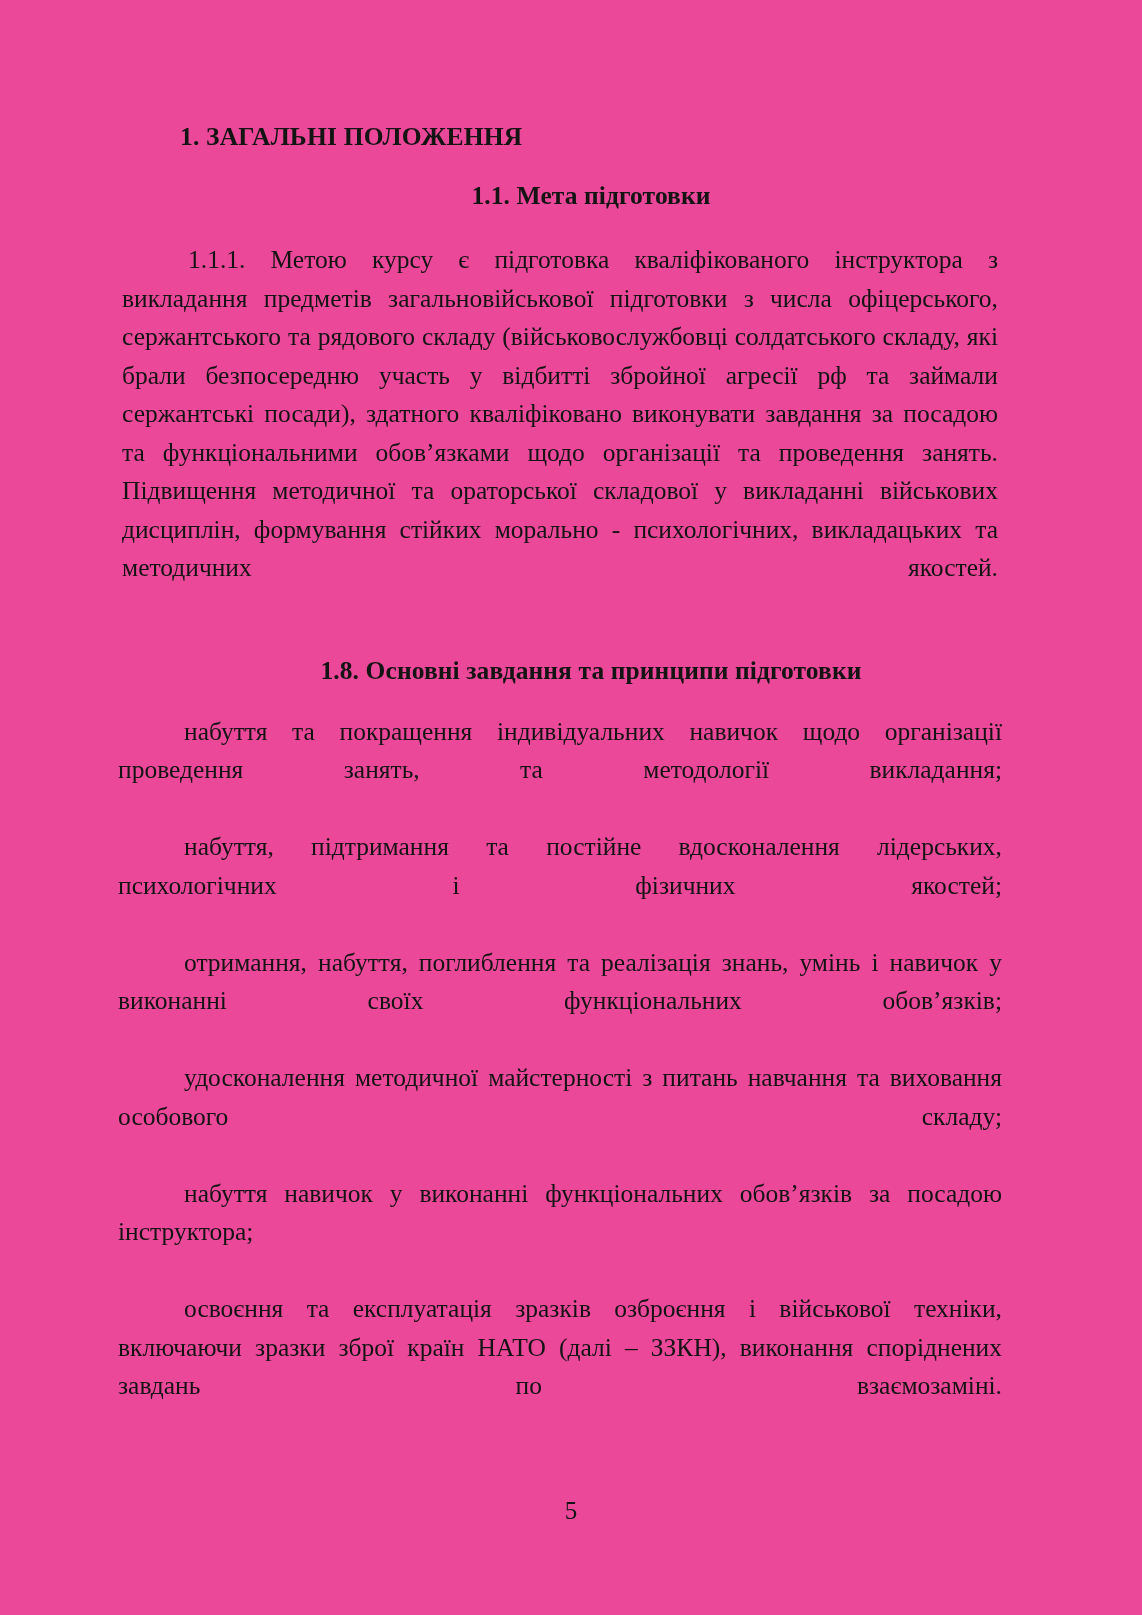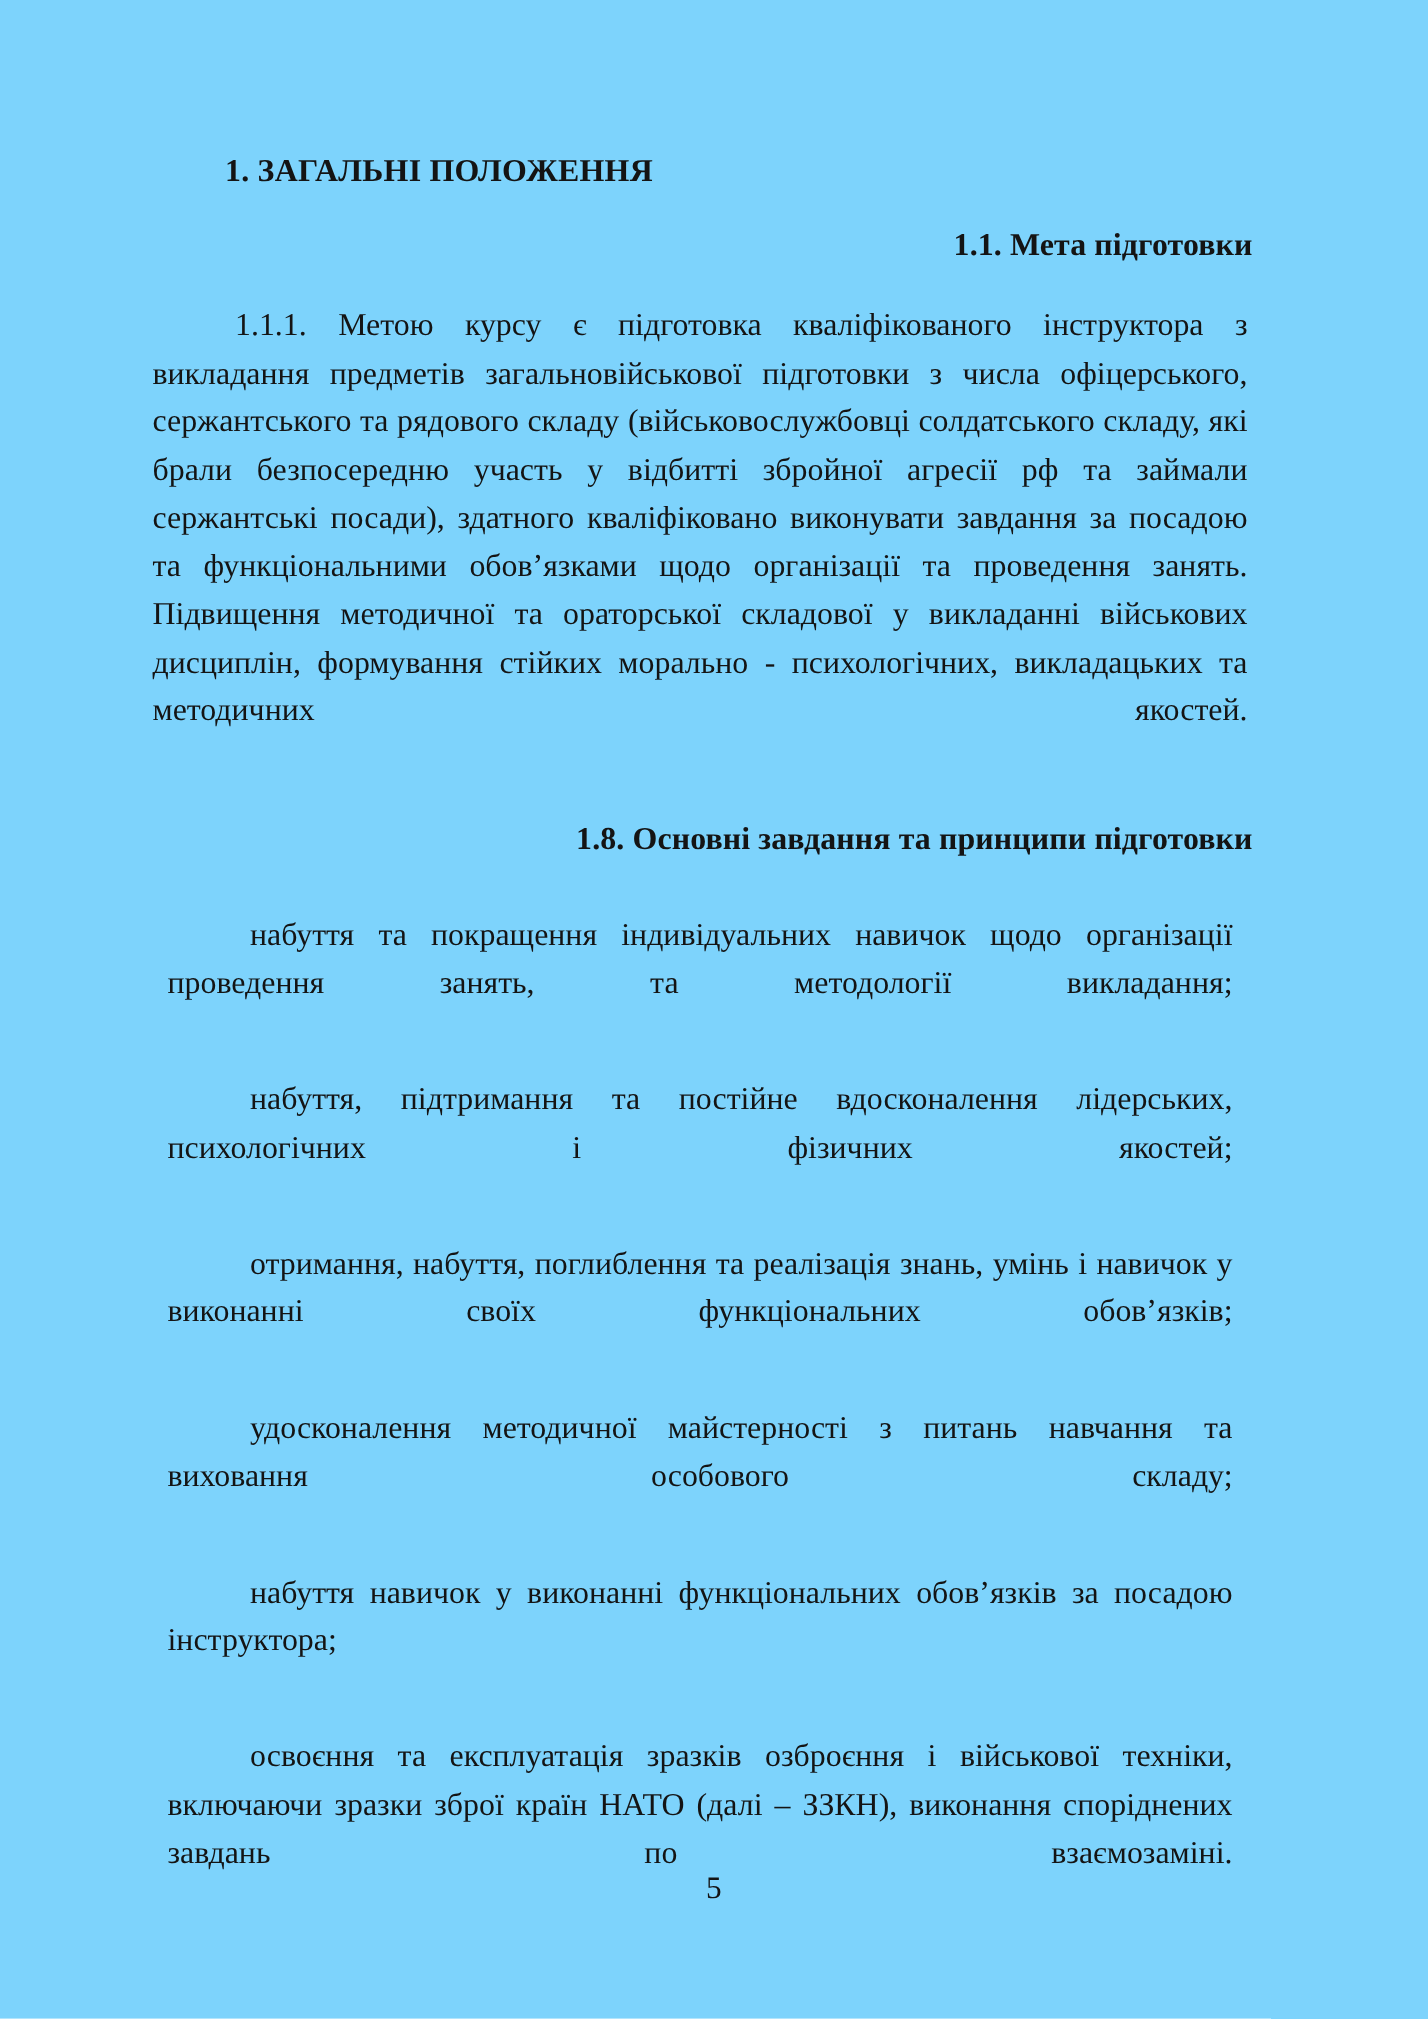--- a/index.html
+++ b/index.html
@@ -7,21 +7,21 @@
     margin: 0;
     padding: 0;
     background: #ffffff;
   }
 
   .page {
     position: relative;
     width: 1142px;
     height: 1615px;
     margin: 0 auto;
-    background: #7dd3fc;
+    background: #ec4899;
     box-sizing: border-box;
     overflow: hidden;
   }
 
   .content {
     position: absolute;
     left: 118px;
     top: 118px;
     width: 884px;           
     font-family: "Liberation Serif", "DejaVu Serif", serif;
@@ -39,21 +39,21 @@
     font-weight: bold;
     text-indent: 62px;
     text-align: left;
     margin: 0 0 0 0;
     letter-spacing: 0.2px;
   }
 
   .h-sub {
     font-weight: bold;
     text-indent: 62px;
-    text-align: right;
+    text-align: center;
     margin: 0;
     letter-spacing: 0.1px;
   }
 
   .spacer-sm { height: 20px; }
   .spacer-md { height: 22px; }
 
   
   p.para {
     margin: 4px;
@@ -70,21 +70,21 @@
 
   
   p.item {
     margin: 0;
     text-indent: 66px;
     text-align: left;
   }
 
   
   p.item-just {
-    margin: 16px;
+    margin: 0;
     text-indent: 66px;
     text-align: justify;
   }
   p.item-just::after {
     content: "";
     display: inline-block;
     width: 100%;
   }
 
   

